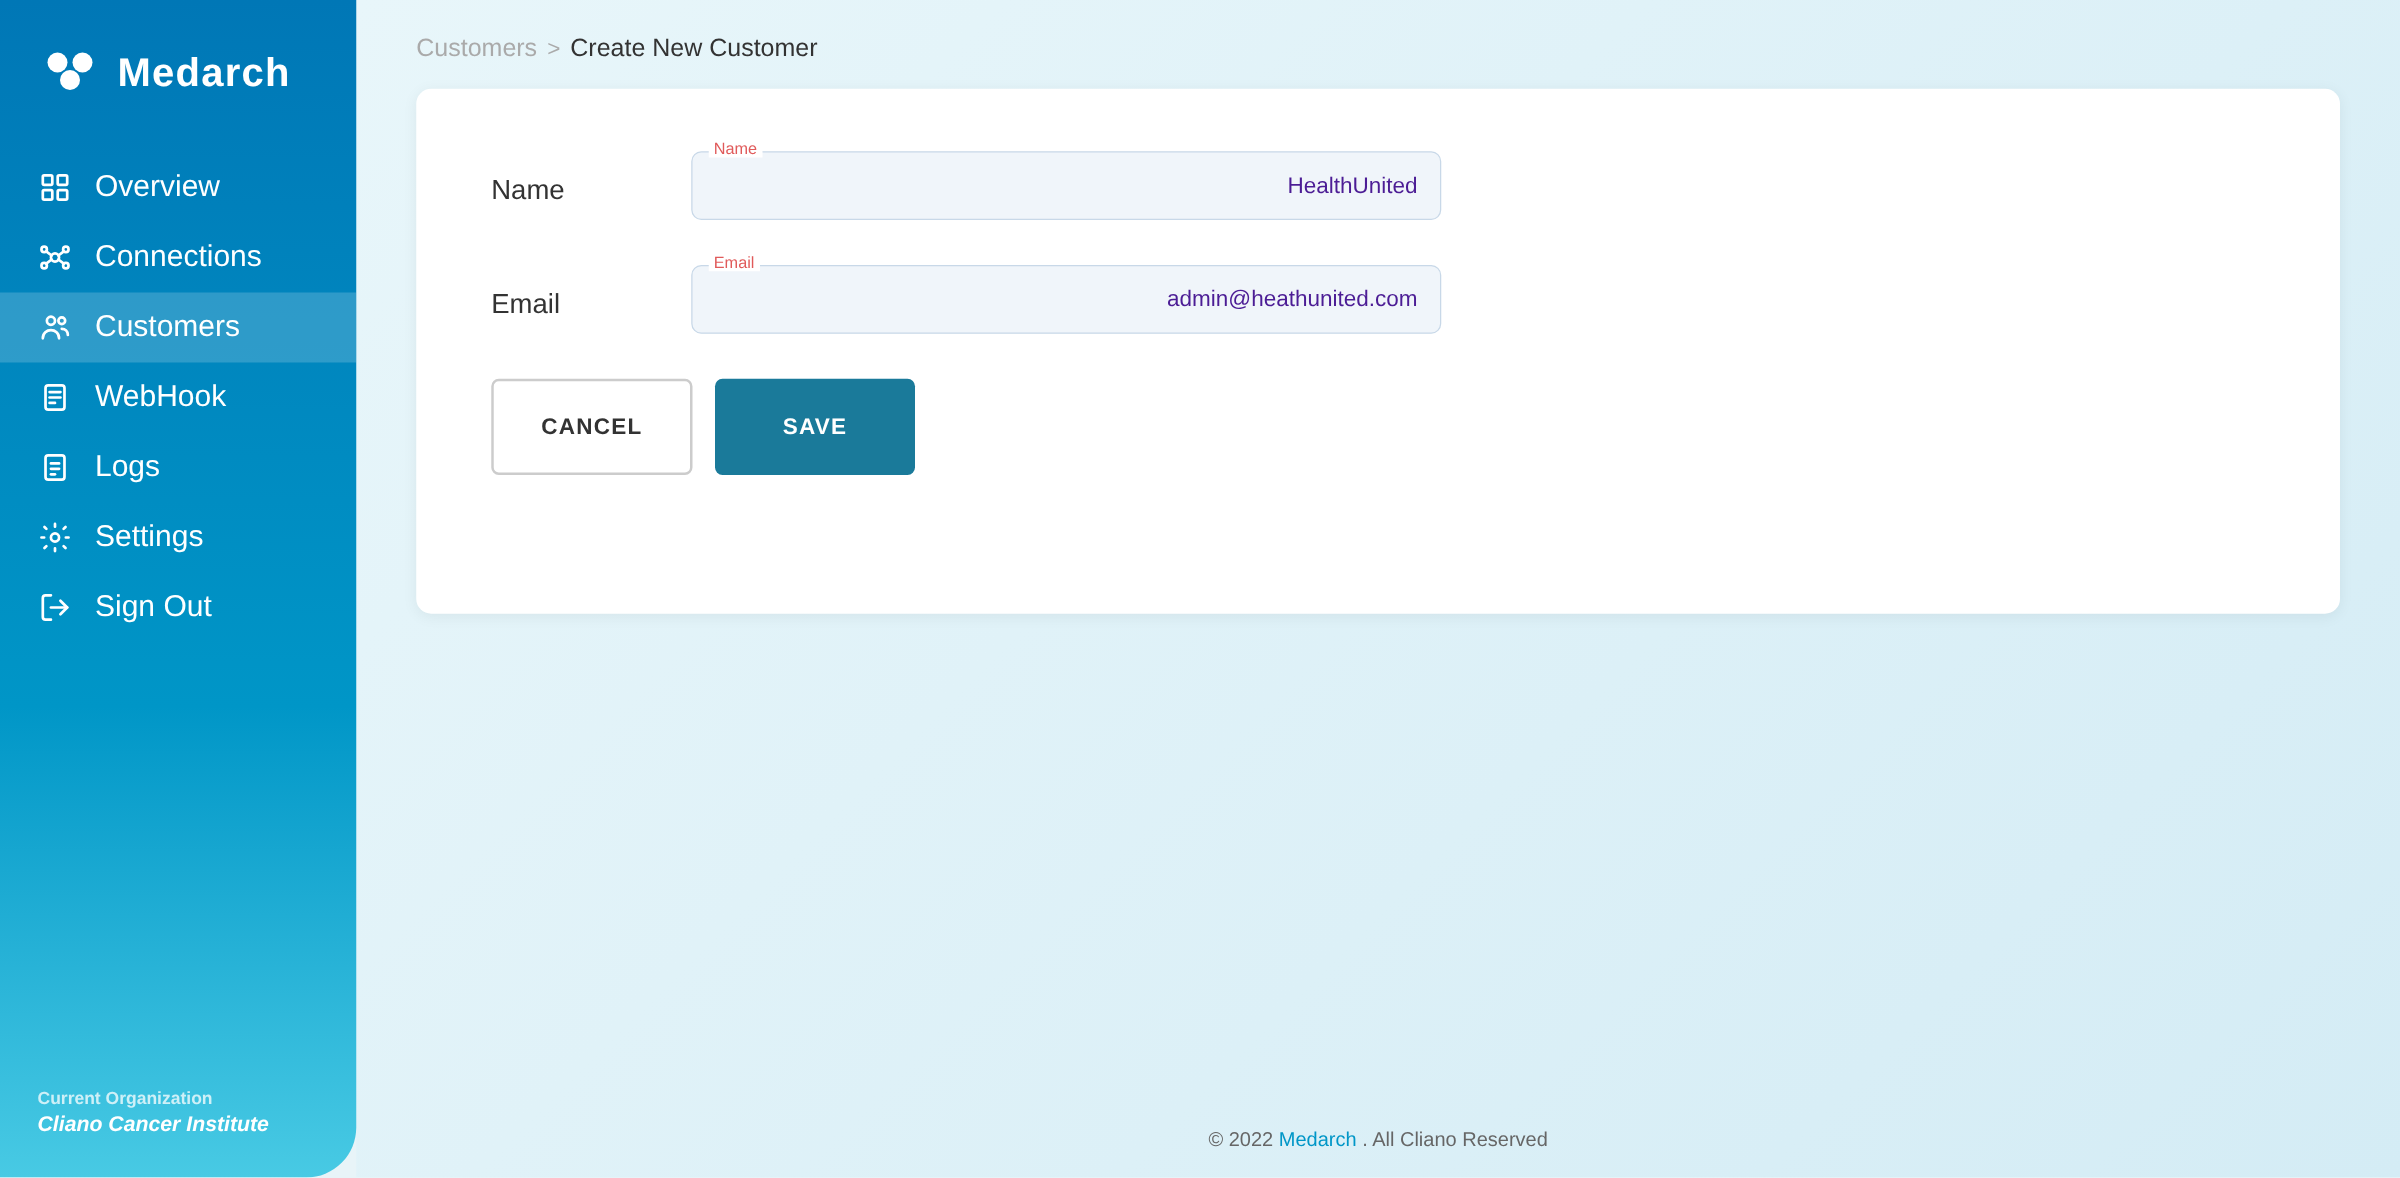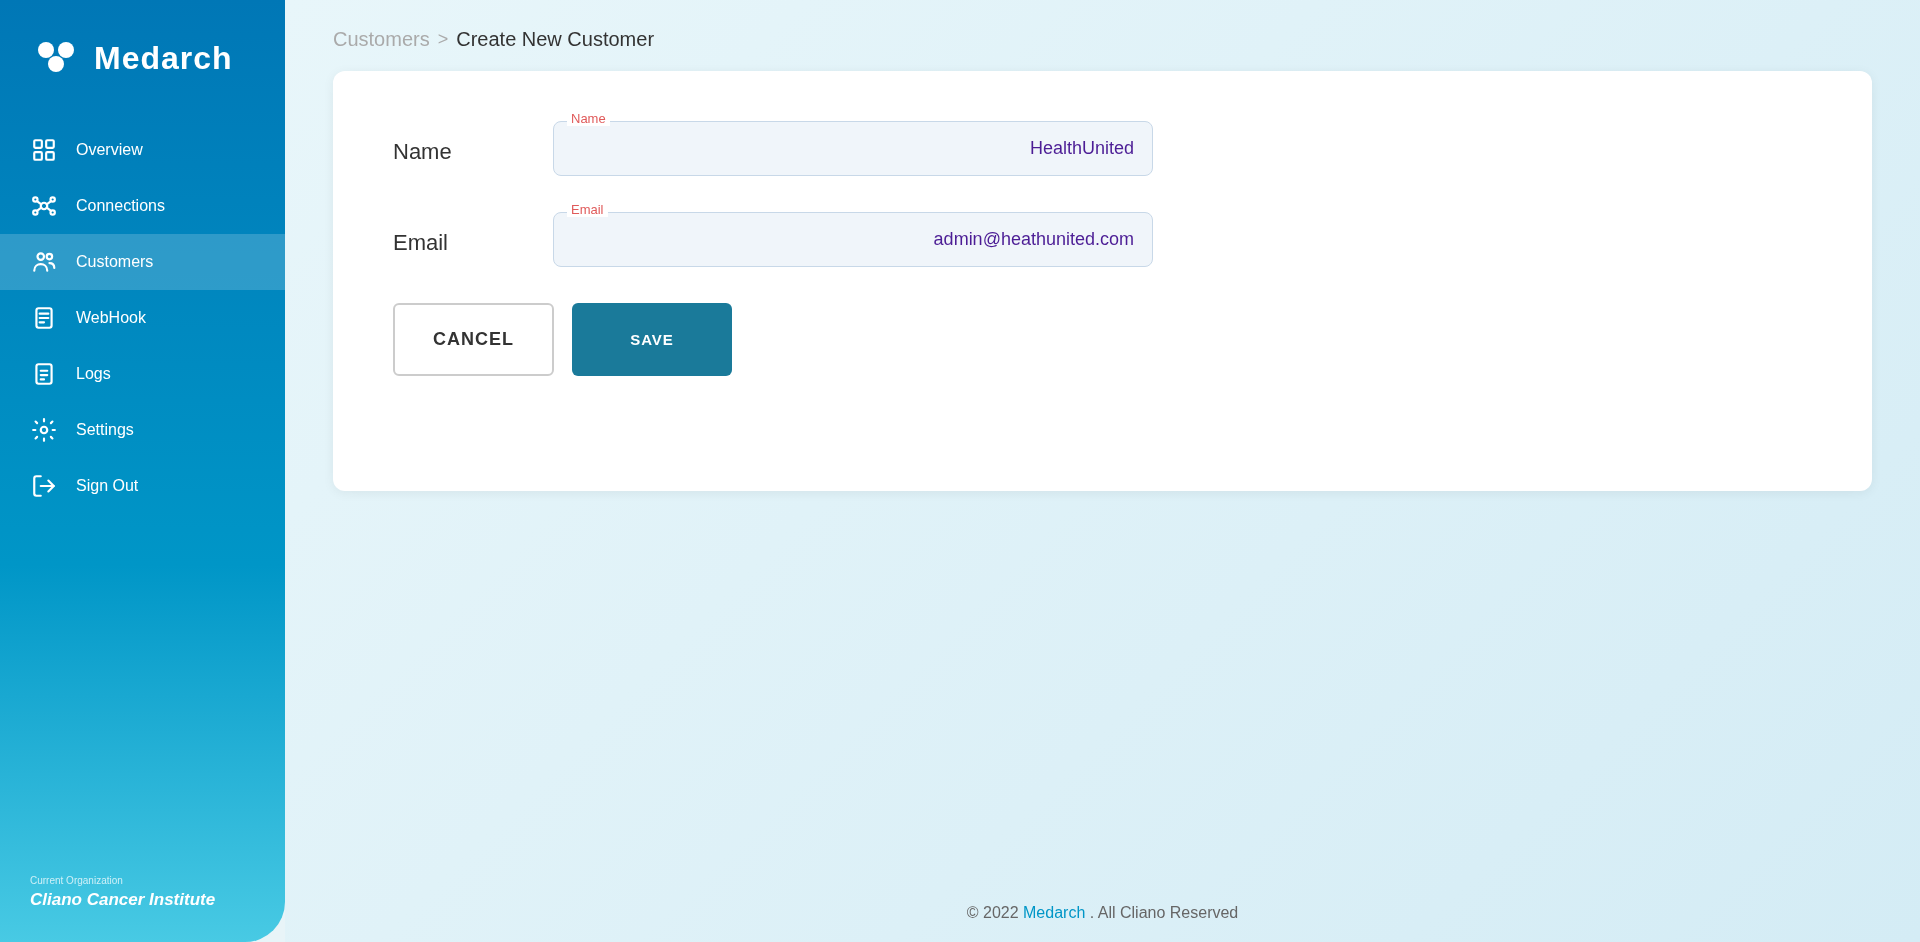--- a/index.html
+++ b/index.html
@@ -48,21 +48,21 @@
       flex: 1;
       padding: 10px 0;
     }
 
     .nav-item {
       display: flex;
       align-items: center;
       gap: 18px;
       padding: 14px 30px;
       color: white;
-      font-size: 16px;
+      font-size: 24px;
       font-weight: 400;
       cursor: pointer;
       border-radius: 0;
       transition: background 0.15s;
     }
 
     .nav-item.active {
       background: rgba(255,255,255,0.18);
     }
 
@@ -74,22 +74,22 @@
       justify-content: center;
       flex-shrink: 0;
     }
 
     .sidebar-footer {
       padding: 24px 30px 32px 30px;
       color: rgba(255,255,255,0.85);
     }
 
     .sidebar-footer .org-label {
-      font-size: 10px;
-      font-weight: 400;
+      font-size: 14px;
+      font-weight: 700;
       color: rgba(255,255,255,0.75);
       margin-bottom: 4px;
     }
 
     .sidebar-footer .org-name {
       font-size: 17px;
       font-weight: 700;
       color: white;
       font-style: italic;
     }
@@ -201,21 +201,21 @@
       color: #333;
       background: white;
       border: 2px solid #ccc;
       border-radius: 6px;
       cursor: pointer;
       min-width: 150px;
     }
 
     .btn-save {
       padding: 28px 38px;
-      font-size: 15px;
+      font-size: 18px;
       font-weight: 600;
       letter-spacing: 1px;
       color: white;
       background: #1a7a9a;
       border: none;
       border-radius: 6px;
       cursor: pointer;
       min-width: 160px;
     }
 

